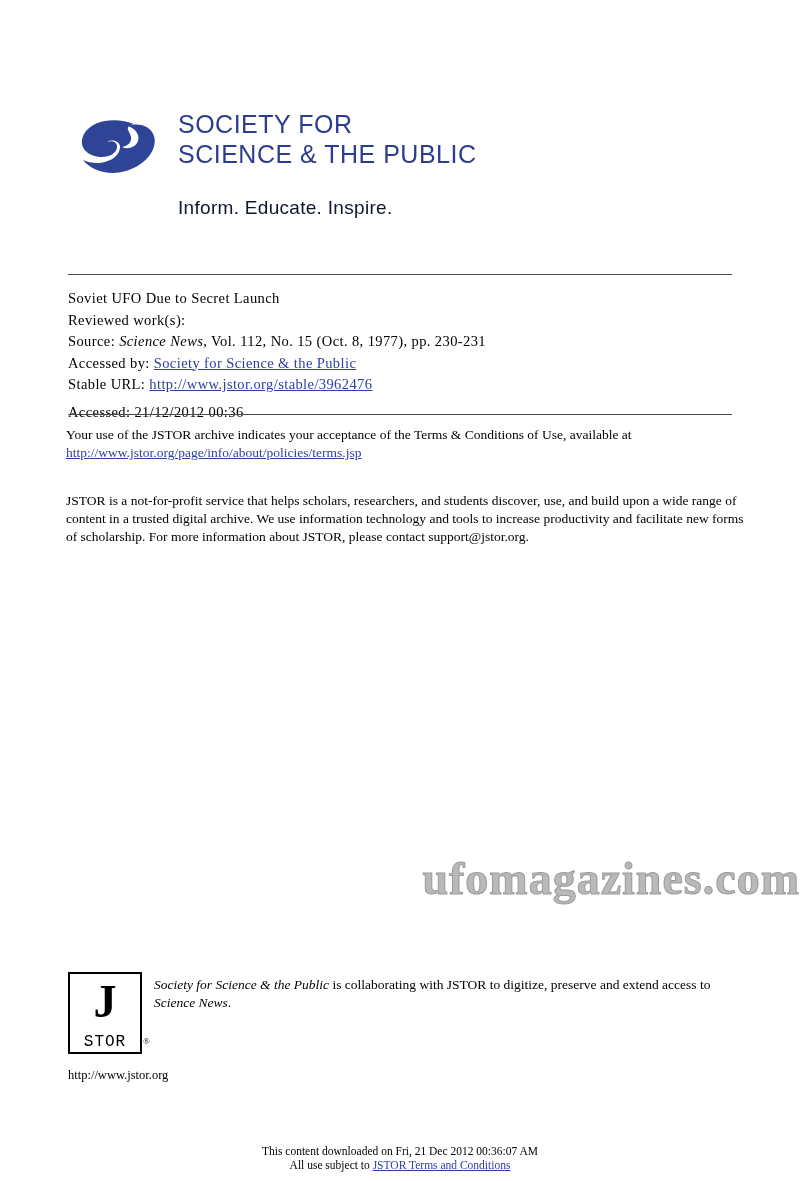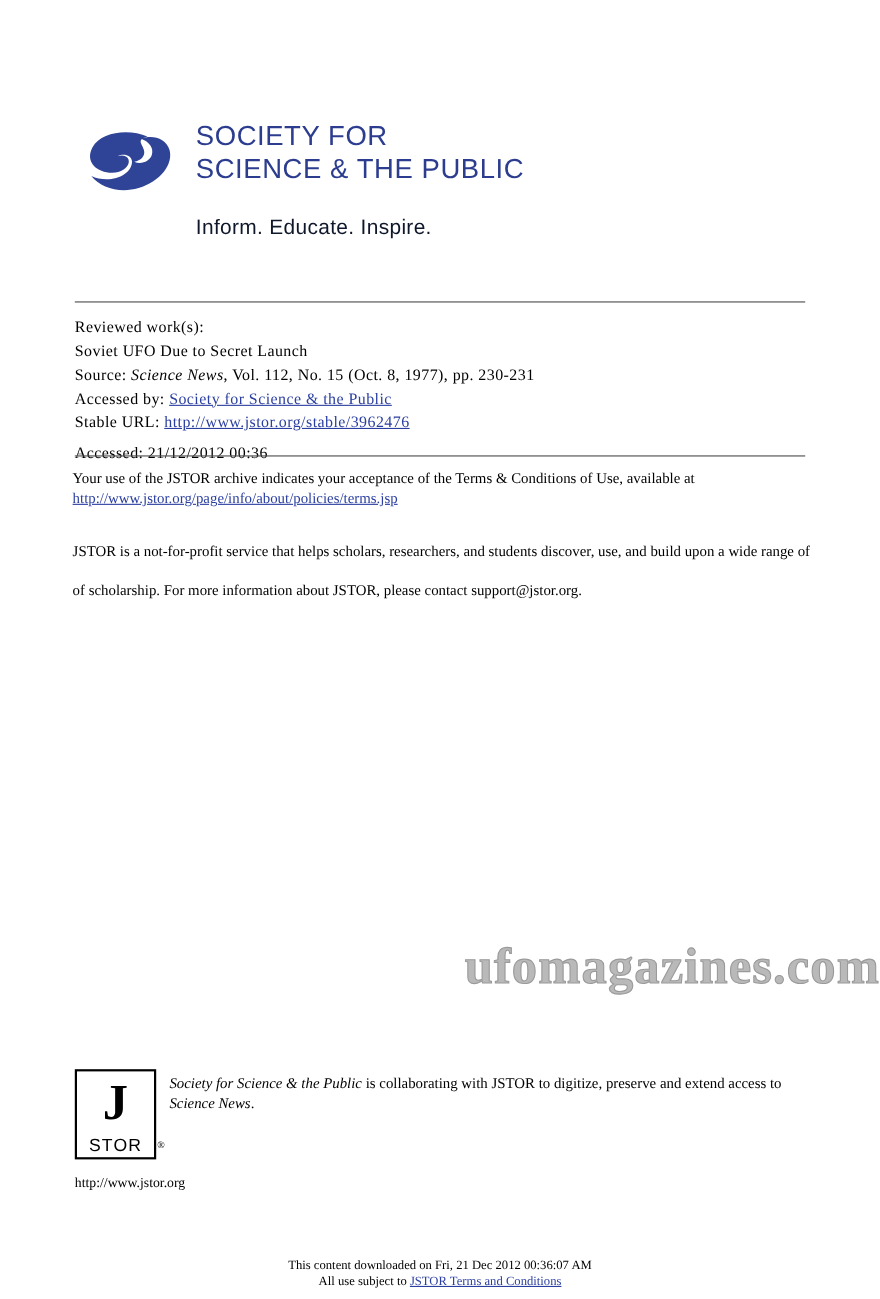--- a/index.html
+++ b/index.html
@@ -141,21 +141,21 @@
     font-family: "Liberation Serif", serif;
     font-size: 46px;
     line-height: 52px;
     font-weight: 700;
   }
   .jstor-mark .jword {
     position: absolute;
     left: 0; right: 0;
     bottom: 1px;
     text-align: center;
-    font-family: Liberation Sans, sans-serif;
+    font-family: Liberation Mono, monospace;
     font-size: 16px;
     letter-spacing: 1px;
     line-height: 18px;
   }
   .jstor-reg {
     position: absolute;
     left: 143px;
     top: 1036px;
     font-size: 9px;
   }
@@ -204,22 +204,22 @@
     <div class="logo-text">
       <div class="logo-line1">SOCIETY FOR</div>
       <div class="logo-line2">SCIENCE &amp; THE PUBLIC</div>
     </div>
     <div class="logo-tagline">Inform. Educate. Inspire.</div>
   </div>
 
   <div class="rule" id="rule-top"></div>
 
   <div class="citation">
+    <div class="row">Soviet UFO Due to Secret Launch</div>
     <div class="row">Reviewed work(s):</div>
-    <div class="row">Soviet UFO Due to Secret Launch</div>
     <div class="row">
       <span>Source:</span>
       <span class="ital">Science News</span><span>, Vol. 112, No. 15 (Oct. 8, 1977), pp. 230-231</span>
     </div>
     <div class="row">
       <span>Accessed by:</span>
       <a class="link" href="#">Society for Science &amp; the Public</a>
     </div>
     <div class="row">
       <span>Stable URL:</span>
@@ -233,21 +233,21 @@
 
   <div class="rule" id="rule-mid"></div>
 
   <div class="terms">
     <p class="p1">
       <span>Your use of the JSTOR archive indicates your acceptance of the Terms &amp; Conditions of Use, available at</span><br>
       <a class="link" href="#">http://www.jstor.org/page/info/about/policies/terms.jsp</a>
     </p>
     <p class="p2">
       <span>JSTOR is a not-for-profit service that helps scholars, researchers, and students discover, use, and build upon a wide range of</span><br>
-      <br>
+      <span>content in a trusted digital archive. We use information technology and tools to increase productivity and facilitate new forms</span><br>
       <span>of scholarship. For more information about JSTOR, please contact support@jstor.org.</span>
     </p>
   </div>
 
   <div class="watermark">ufomagazines.com</div>
 
   <div class="jstor-mark">
     <div class="jglyph">J</div>
     <div class="jword">STOR</div>
   </div>

